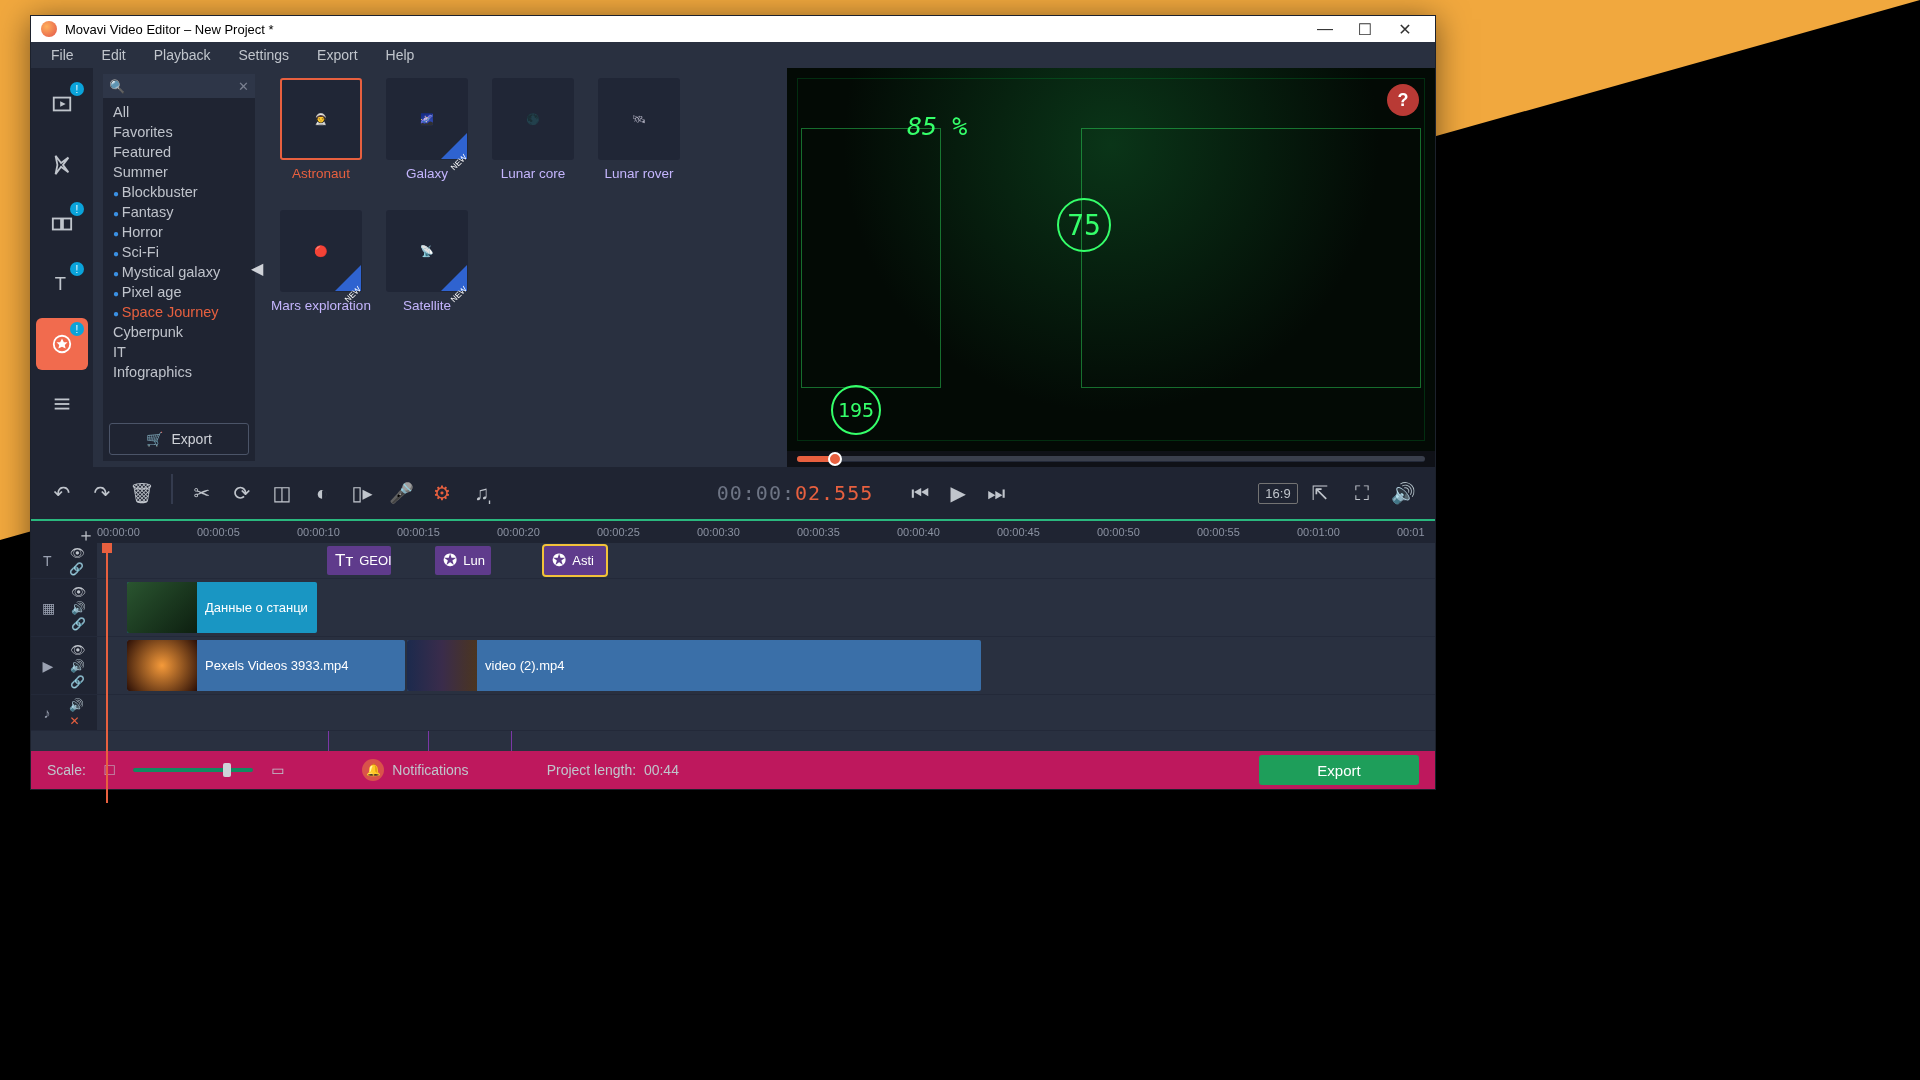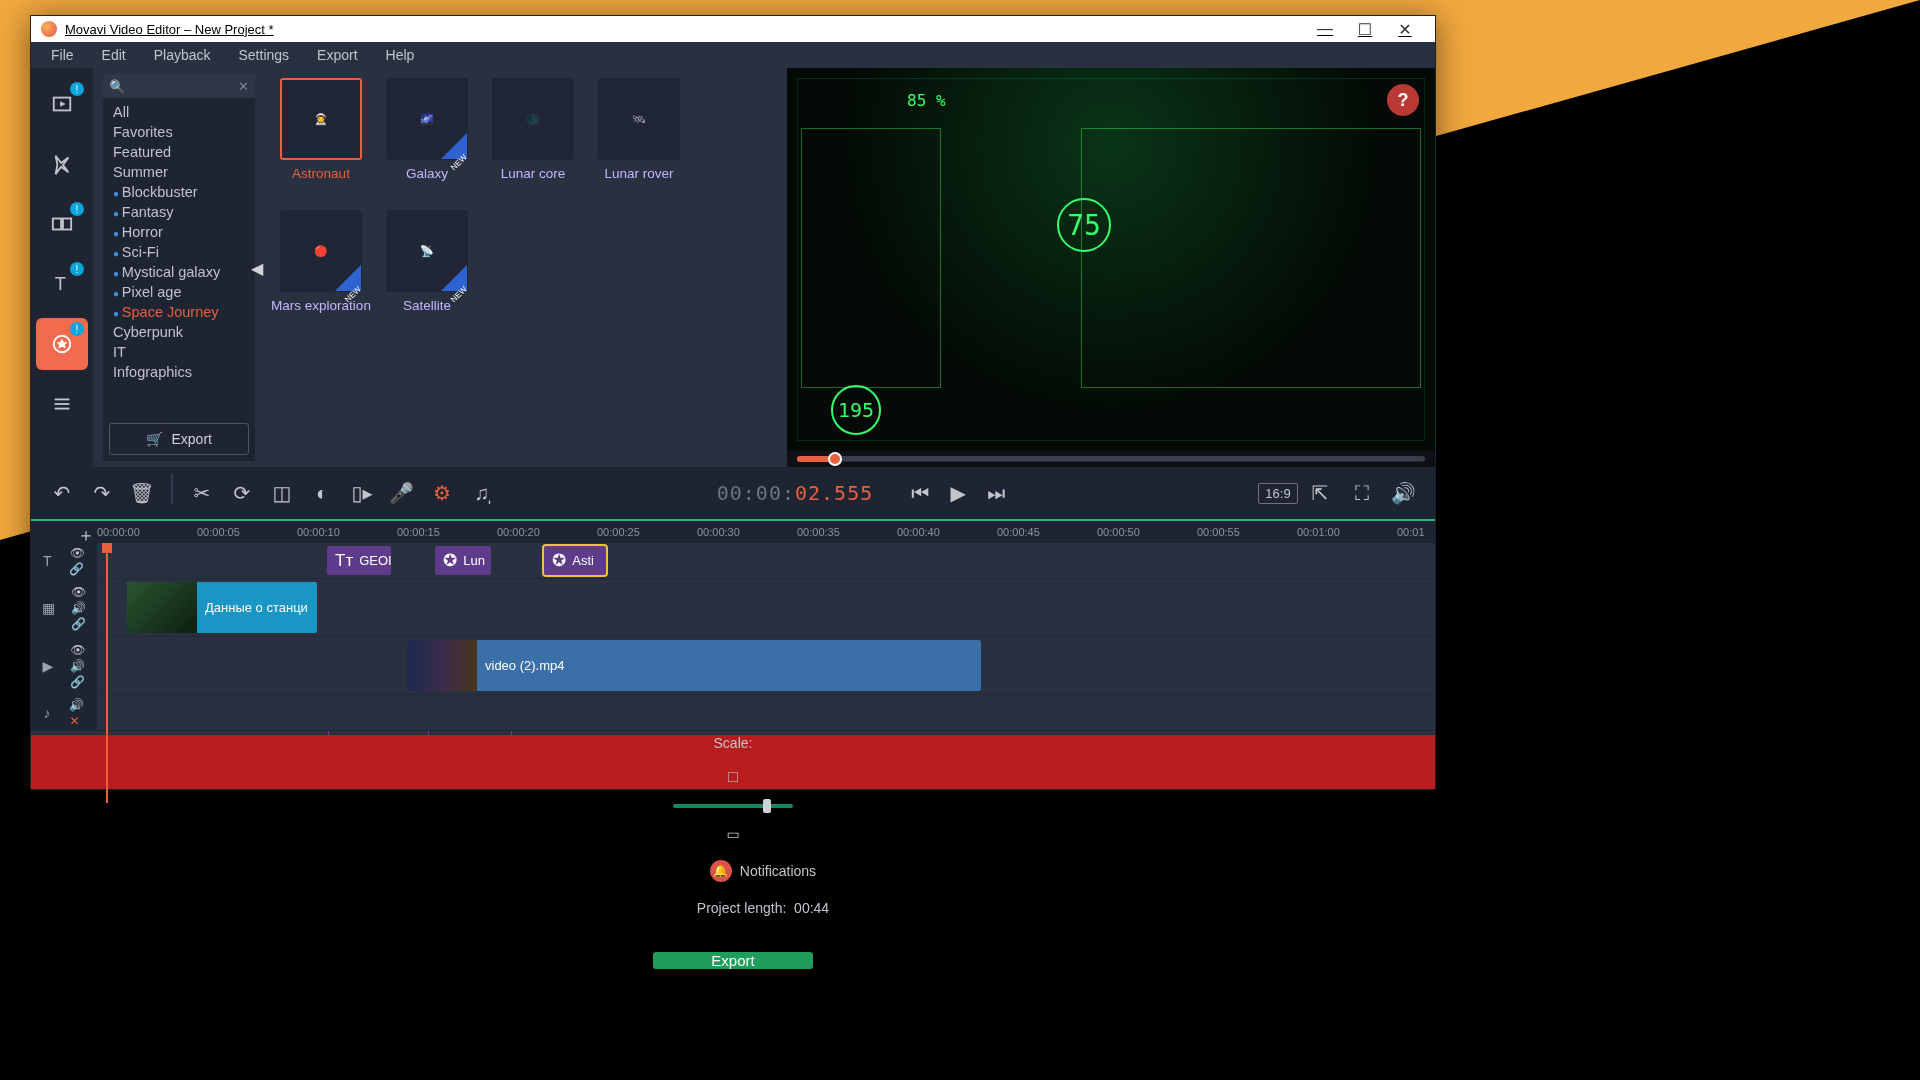--- a/index.html
+++ b/index.html
@@ -3,21 +3,21 @@
 <meta charset="utf-8">
 <style>
 * { box-sizing: border-box; margin: 0; padding: 0; }
 body { font-family: "Segoe UI", Arial, sans-serif; background: #000; font-size: 14px; color: #c0c5cc; overflow: hidden; width: 1920px; height: 1080px; }
 
 .outer-frame { position: relative; width: 1920px; height: 1080px; background: linear-gradient(180deg, #f1a83e 0%, #f1a83e 100%); }
 .diagonal-cut { position: absolute; top: 0; left: 0; width: 1920px; height: 1080px; background: #000; clip-path: polygon(0 50%, 100% 0, 100% 100%, 0 100%); }
 
 .window { position: absolute; top: 15px; left: 30px; width: 1406px; height: 775px; background: #293040; border: 1px solid rgba(0,0,0,0.3); box-shadow: 0 4px 30px rgba(0,0,0,0.5); display: flex; flex-direction: column; }
 
-.titlebar { height: 26px; background: #fff; color: #000; display: flex; align-items: center; padding: 0 10px; font-size: 13px; text-decoration: underline; }
+.titlebar { height: 26px; background: #fff; color: #000; display: flex; align-items: center; padding: 0 10px; font-size: 13px; }
 .titlebar .app-icon { width: 16px; height: 16px; border-radius: 50%; background: radial-gradient(circle at 35% 35%, #ffb05c, #e2534a); margin-right: 8px; }
 .titlebar .spacer { flex: 1; }
 .titlebar .win-btn { width: 40px; text-align: center; font-size: 16px; color: #333; cursor: pointer; }
 
 .menubar { height: 26px; background: #293040; display: flex; align-items: center; padding: 0 6px; color: #c0c5cc; font-size: 14px; }
 .menubar .menu { padding: 0 14px; cursor: pointer; }
 
 .workspace { flex: 1; display: flex; min-height: 0; }
 .left-rail { width: 62px; background: #1f2432; display: flex; flex-direction: column; padding-top: 6px; }
 .left-rail .rail-btn { width: 52px; height: 52px; margin: 4px auto; border-radius: 6px; display: flex; align-items: center; justify-content: center; color: #c0c5cc; position: relative; cursor: pointer; }
@@ -88,21 +88,21 @@
 .clip.purple { background:#5f3b8c; }
 .clip.purple.selected { outline: 2px solid #f2c23a; }
 .clip.blue { background:#3a6fa8; }
 .clip.cyan { background:#1996c3; }
 .clip .clip-icon { margin-right:6px; font-size:17px; }
 .clip-thumb { width:70px; height:100%; background:linear-gradient(135deg,#2a5530,#0d1f10); margin: -3px 8px -3px -8px; }
 .clip-thumb.orange { background: radial-gradient(circle at 50% 50%, #f59a3a, #2a0e06); }
 .clip-thumb.indoor { background: linear-gradient(90deg,#1c2a4d,#3a2c4b,#4b3520);}
 .vline { position:absolute; top:0; bottom:0; width:1px; background:#9e3bd2; opacity:0.7; }
 
-.statusbar { height: 54px; background:#b91c1c; display:flex; align-items:center; padding: 0 16px; gap: 18px; font-size:14px; color:#c0c5cc;flex-direction:column; }
+.statusbar { height: 38px; background:#be185d; display:flex; align-items:center; padding: 0 16px; gap: 18px; font-size:14px; color:#c0c5cc; }
 .statusbar .scale-slider { display:flex; align-items:center; gap:8px; }
 .statusbar .slider-track { width: 120px; height:4px; background:#118a60; position:relative; border-radius:2px;}
 .statusbar .slider-track .sknob { position:absolute; left:78%; top:50%; transform:translate(-50%,-50%); width:8px; height:14px; background:#cfd2d8; border-radius:2px;}
 .statusbar .notif { display:flex; align-items:center; gap:8px; margin-left: 60px;}
 .statusbar .notif .bell { width:22px; height:22px; border-radius:50%; background:#d9534a; color:#fff; display:flex; align-items:center; justify-content:center; font-size:12px;}
 .statusbar .gap { flex:1; }
 .statusbar .export-btn { width: 160px; height: 30px; background:#1e9e5a; color:#fff; display:flex; align-items:center; justify-content:center; border-radius:3px; cursor:pointer; font-size:15px; }
 
 svg.icon { width: 22px; height: 22px; fill: currentColor; }
 </style>
@@ -230,21 +230,21 @@
                 <div class="label">Satellite</div>
               </div>
             </div>
         </div>
       </div>
 
       <div class="preview">
         <div class="help-btn">?</div>
         <div class="preview-canvas">
           <div class="hud"></div>
-          <div class="glow" style="top:23px; left:120px; font-size:16px;">85 %</div>
+          <div class="glow" style="top:44px; left:120px; font-size:25px;font-style:italic;">85 %</div>
           <div class="glow" style="top:130px; left:270px; font-size:28px; border:2px solid #35ff6a; border-radius:50%; width:54px; height:54px; display:flex; align-items:center; justify-content:center;">75</div>
           <div class="glow" style="bottom:16px; left:44px; font-size:20px; border:2px solid #35ff6a; border-radius:50%; width:50px; height:50px; display:flex; align-items:center; justify-content:center;">195</div>
           <div class="glow" style="top:60px; left:14px; width:140px; height:260px; border:1px solid rgba(53,255,106,0.4);"></div>
           <div class="glow" style="top:60px; right:14px; width:340px; height:260px; border:1px solid rgba(53,255,106,0.4);"></div>
         </div>
         <div class="seek">
           <div class="track">
               <div class="prog"></div>
               <div class="knob"></div>
             </div>
@@ -345,20 +345,21 @@
         <div class="track tall">
           <div class="track-head">
               <span class="th-icon">▶</span>
               <div class="col">
                 <span>👁</span>
                 <span>🔊</span>
                 <span>🔗</span>
               </div>
             </div>
           <div class="track-body" id="video-body">
+              <div class="clip blue" style="left: 30px; width: 278px;"><div class="clip-thumb orange"></div>Pexels Videos 3933.mp4</div>
               <div class="clip blue" style="left: 310px; width: 574px;"><div class="clip-thumb indoor"></div>video (2).mp4</div>
             </div>
         </div>
 
         <div class="track">
           <div class="track-head">
               <span class="th-icon">♪</span>
               <div class="col">
                 <span>🔊</span>
                 <span style="color:#e8603f;">✕</span>

